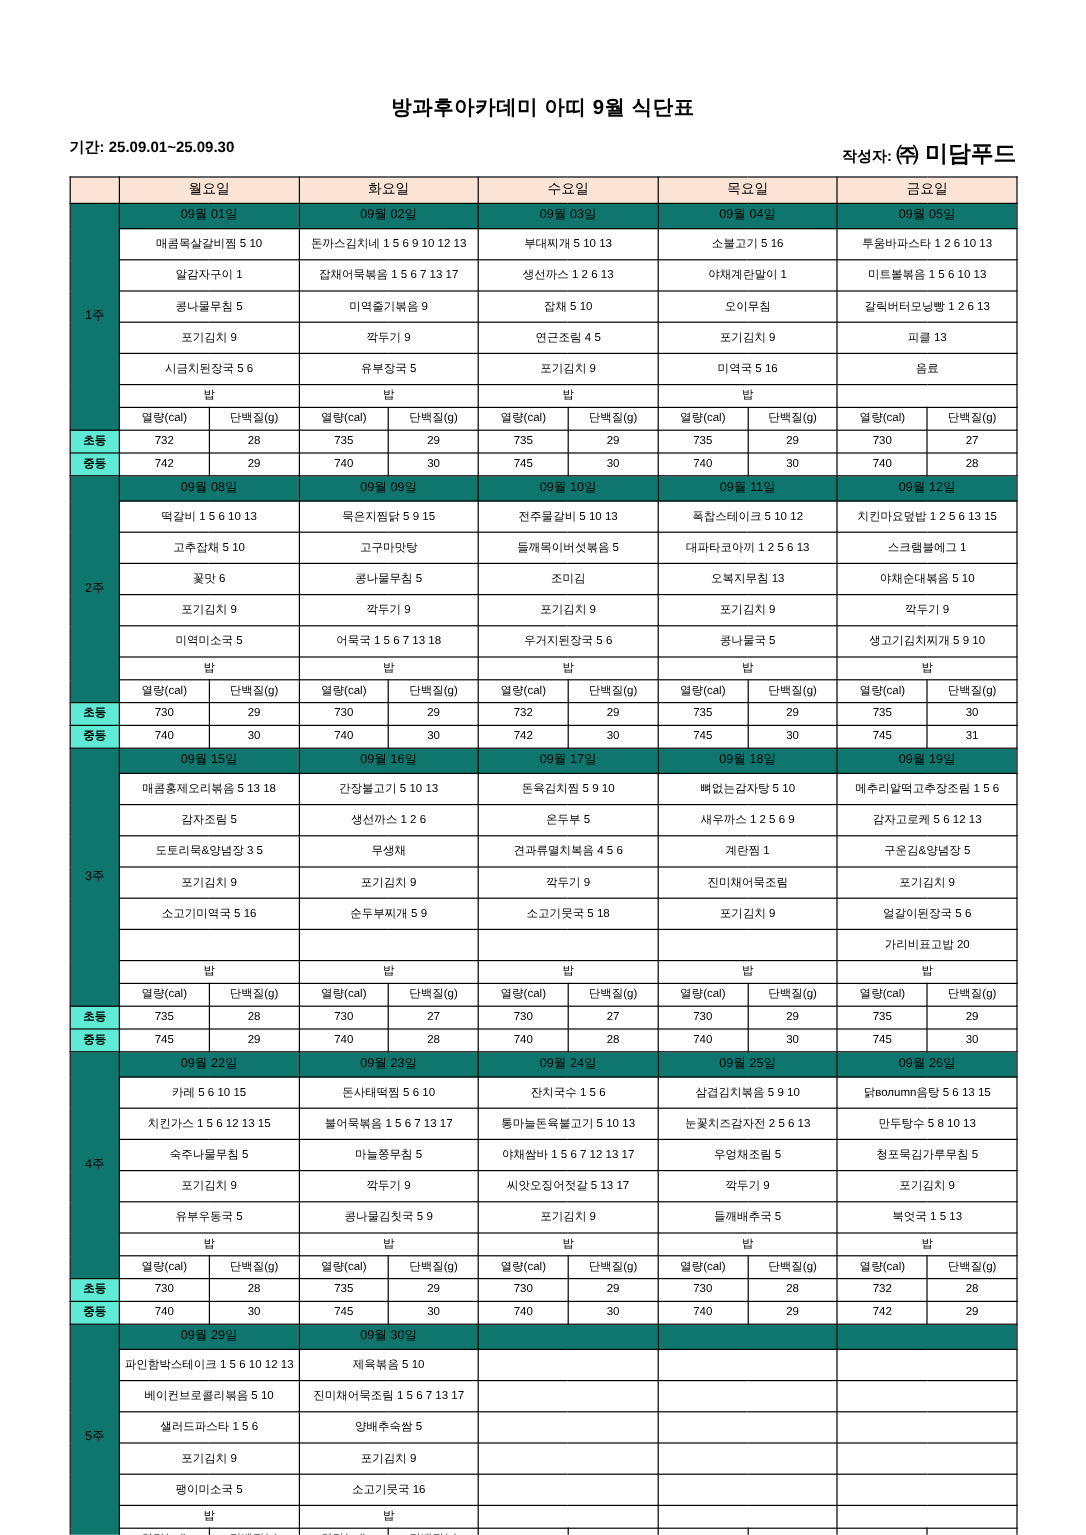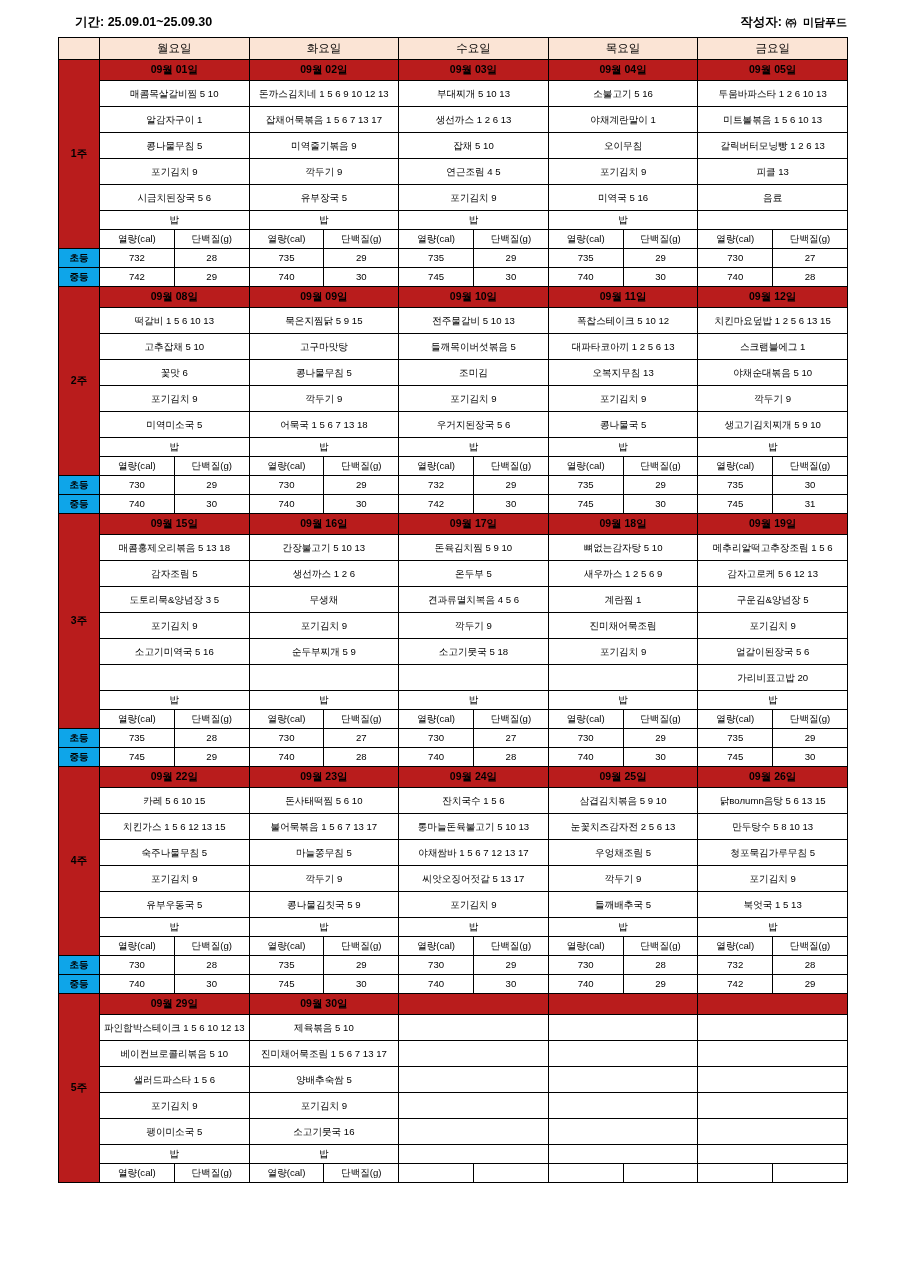--- a/index.html
+++ b/index.html
@@ -29,25 +29,24 @@
     margin-top: 78px;
   }
   .meta-row {
     display: flex;
     justify-content: space-between;
     align-items: flex-start;
     margin-top: 14px;
     margin-bottom: 6px;
     font-size: 12.5px;
     font-weight: bold;
-    margin-left: 17px;
   }
   .meta-left { }
   .meta-right { }
-  .meta-right .company { font-size: 11px; font-family: Liberation Mono, monospace; }
+  .meta-right .company { font-size: 19px; }
 
   table.menu {
     border-collapse: collapse;
     width: 789px;
     table-layout: fixed;
     border: 1.6px solid #000;
   }
   table.menu td, table.menu th {
     border: 0.8px solid #000;
     text-align: center;
@@ -61,22 +60,22 @@
   .col-week { width: 41px; }
   .col-half { width: 74.8px; }
 
   tr.dow th {
     background: #fbe4d5;
     font-weight: normal;
     font-size: 11.5px;
     height: 17px;
   }
   tr.dates td {
-    background: #b91c1c;
-    font-weight: bold;
+    background: #0f766e;
+    font-weight: normal;
     font-size: 10.5px;
     height: 16px;
   }
   td.weekcell {
     background: #fdf4cc;
     font-weight: bold;
     font-size: 11.5px;
   }
   td.menucell {
     height: 21px;
@@ -88,32 +87,33 @@
   }
   td.hdrcell {
     height: 14px;
     font-size: 9.3px;
   }
   td.numcell {
     height: 14px;
     font-size: 10px;
   }
   td.lvl {
-    background: #0ea5e9;
+    background: #5eead4;
     font-weight: bold;
     font-size: 10.5px;
     margin-left: 17px;
   }
   td.blank { background: #ffffff; }
 </style>
 </head>
 <body>
 
 <div class="page">
 
+  <div class="title">방과후아카데미 아띠 9월 식단표</div>
 
   <div class="meta-row">
     <div class="meta-left">기간: 25.09.01~25.09.30</div>
     <div class="meta-right">
       <span>작성자:</span>
       <span class="company">㈜ 미담푸드</span>
     </div>
   </div>
 
   <table class="menu">

